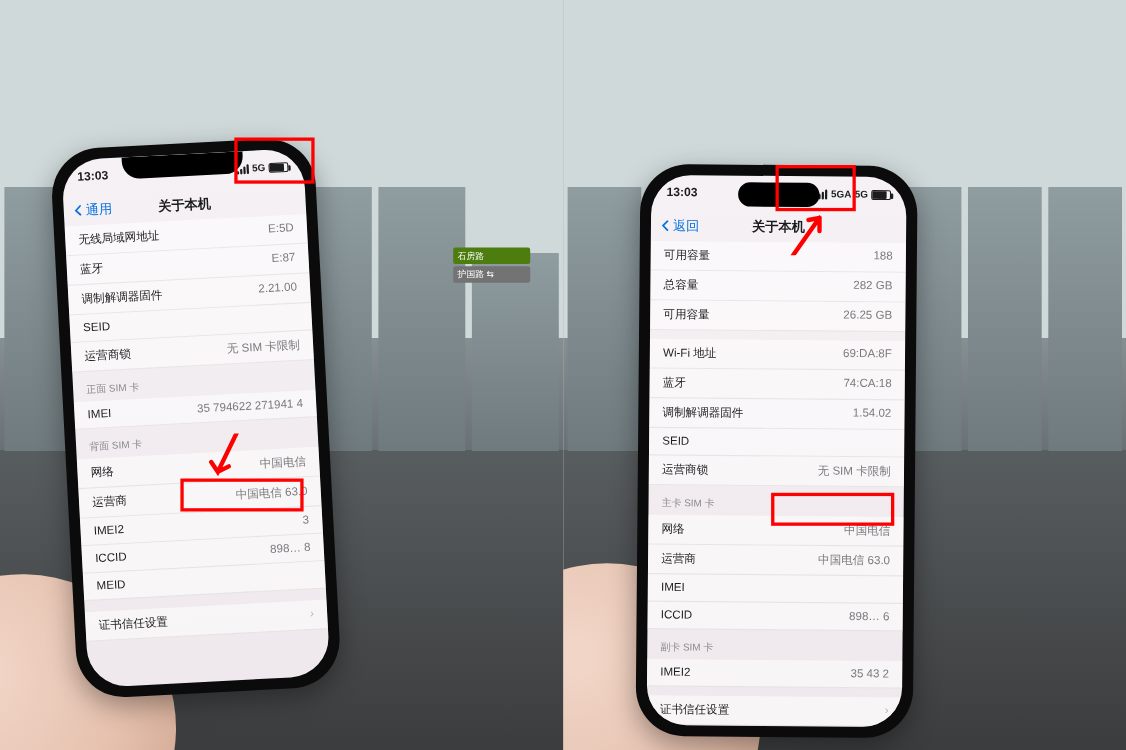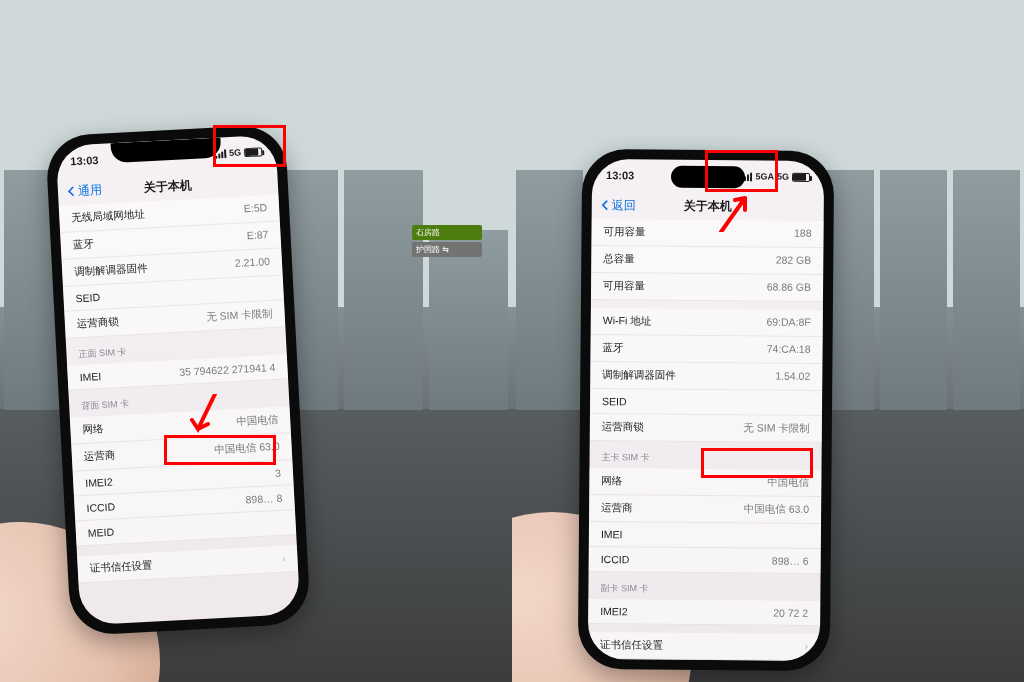--- a/index.html
+++ b/index.html
@@ -333,21 +333,21 @@
         <div class="row">
             <span class="k">可用容量</span>
             <span class="v">188</span>
           </div>
         <div class="row">
             <span class="k">总容量</span>
             <span class="v">282 GB</span>
           </div>
         <div class="row">
             <span class="k">可用容量</span>
-            <span class="v">68.86 GB</span>
+            <span class="v">26.25 GB</span>
           </div>
         <div style="height:8px"></div>
         <div class="row">
             <span class="k">Wi-Fi 地址</span>
             <span class="v">69:DA:8F</span>
           </div>
         <div class="row">
             <span class="k">蓝牙</span>
             <span class="v">74:CA:18</span>
           </div>
@@ -376,21 +376,21 @@
             <span class="k">IMEI</span>
             <span class="v"></span>
           </div>
         <div class="row">
             <span class="k">ICCID</span>
             <span class="v">898…         6</span>
           </div>
         <div class="sect">副卡 SIM 卡</div>
         <div class="row">
             <span class="k">IMEI2</span>
-            <span class="v">20           72 2</span>
+            <span class="v">35           43 2</span>
           </div>
         <div style="height:8px"></div>
         <div class="row link">
           <span class="k">证书信任设置</span>
           <span class="chev">›</span>
         </div>
       </div>
     </div>
   </div>
 

